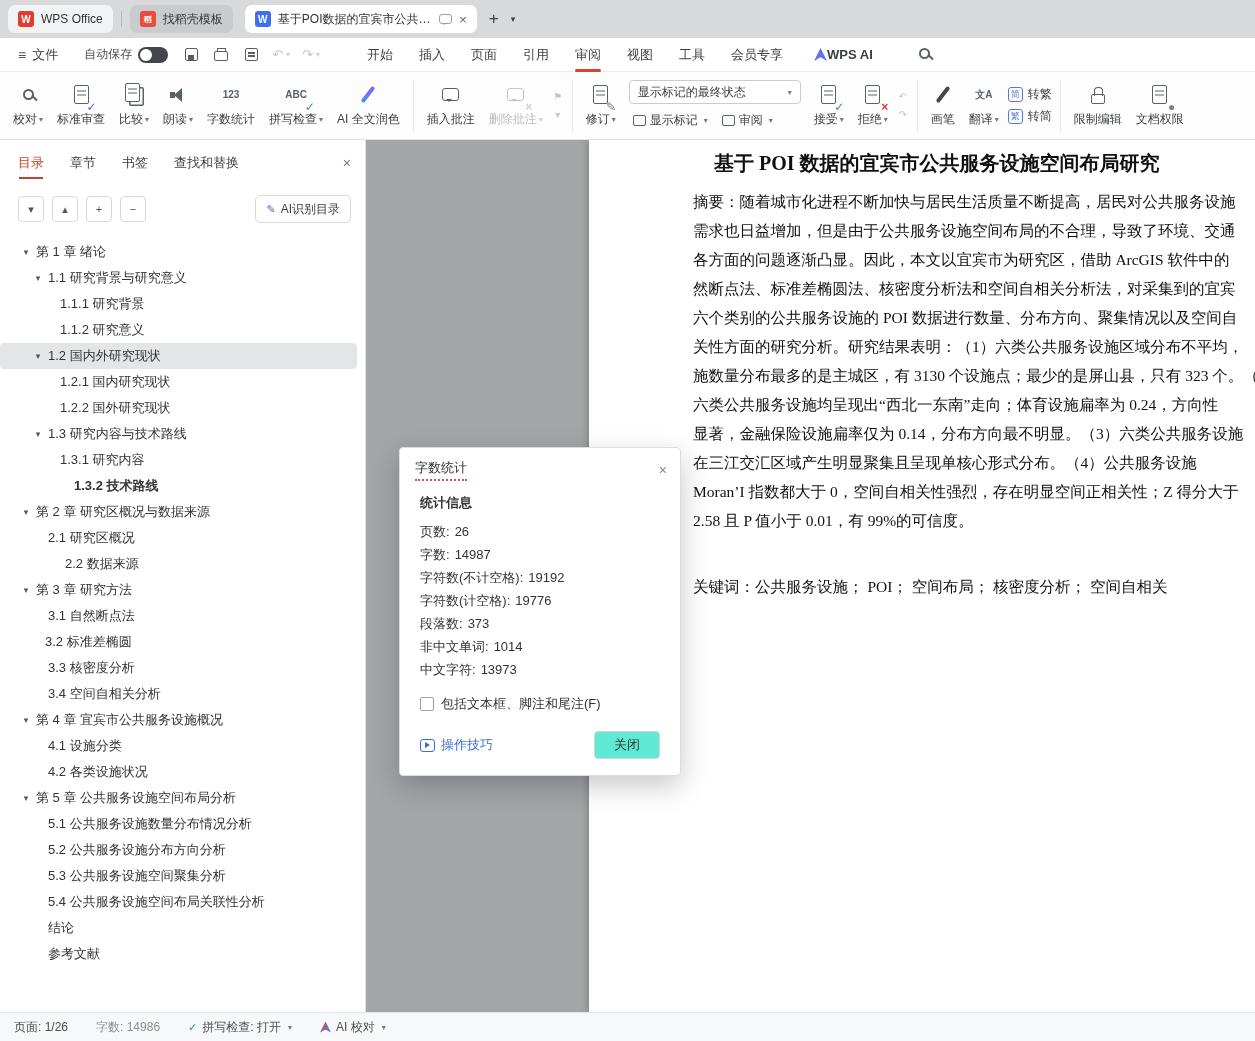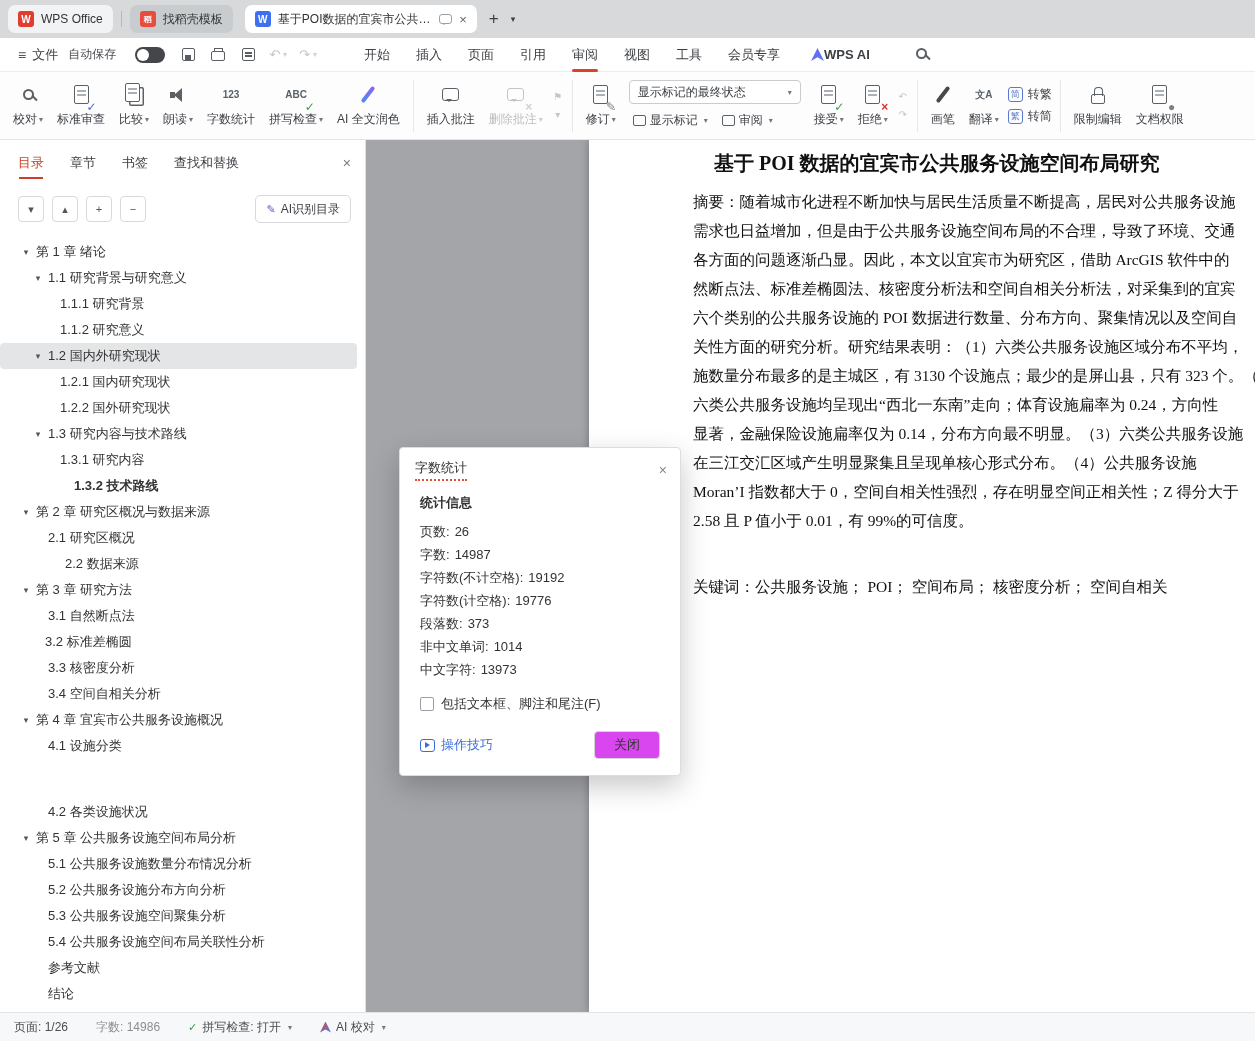--- a/index.html
+++ b/index.html
@@ -22,21 +22,21 @@
   .bubble-ic { width:13px; height:10px; border:1.5px solid #9aa0a5; border-radius:3px; position:relative; flex:none; }
   .bubble-ic::after { content:""; position:absolute; left:2px; bottom:-4px; border:2.5px solid transparent; border-top-color:#9aa0a5; }
   .tab-close { color:#666; font-size:13px; line-height:1; }
   .newtab { margin-left:12px; font-size:17px; color:#3c3f43; }
   .tabs-caret { margin-left:12px; font-size:9px; color:#3c3f43; }
 
   
   .menubar { height:34px; background:#fff; border-bottom:1px solid #ececee; display:flex; align-items:center; padding:0 12px; font-size:13px; color:#3c3f43; flex:none; }
   .file-btn { display:flex; align-items:center; gap:6px; padding:0 6px; }
   .hamburger { font-size:14px; color:#555; }
-  .autosave { display:flex; align-items:center; gap:19px; margin-left:4px; font-size:12px; color:#4a4d52; }
+  .autosave { display:flex; align-items:center; gap:6px; margin-left:20px; font-size:12px; color:#4a4d52; }
   .switch { width:30px; height:16px; border-radius:8px; background:#44464a; position:relative; flex:none; }
   .switch::after { content:""; position:absolute; left:2px; top:2px; width:12px; height:12px; border-radius:50%; background:#fff; }
   .qicons { display:flex; align-items:center; gap:12px; margin-left:14px; color:#5a5d61; }
   .qico { width:18px; height:16px; display:flex; align-items:center; justify-content:center; }
   .ic-save { width:13px; height:13px; border:1.5px solid #5a5d61; border-radius:2px; position:relative; }
   .ic-save::after { content:""; position:absolute; left:2px; bottom:0; width:6px; height:5px; background:#5a5d61; }
   .ic-print { width:14px; height:10px; border:1.5px solid #5a5d61; border-radius:2px; position:relative; margin-top:3px; }
   .ic-print::before { content:""; position:absolute; left:2px; top:-4px; width:7px; height:3px; border:1.5px solid #5a5d61; border-bottom:none; }
   .ic-preview { width:13px; height:13px; border:1.5px solid #5a5d61; border-radius:2px; position:relative; }
   .ic-preview::after { content:""; position:absolute; left:2px; top:3px; width:7px; height:1.5px; background:#5a5d61; box-shadow:0 3px 0 #5a5d61; }
@@ -119,21 +119,21 @@
   .wc-close { color:#888; font-size:14px; }
   .wc-body { padding:8px 20px 16px 20px; }
   .wc-section { font-weight:bold; margin-bottom:8px; }
   .stat-row { display:flex; gap:5px; line-height:23px; }
   .wc-check { display:flex; align-items:center; gap:7px; margin-top:14px; }
   .cb { width:14px; height:14px; border:1px solid #9aa0a6; border-radius:2px; background:#fff; flex:none; }
   .wc-foot { display:flex; align-items:center; justify-content:space-between; margin-top:18px; }
   .tips { display:flex; align-items:center; gap:6px; color:#3a6bd8; }
   .tips-ic { width:15px; height:13px; border:1.5px solid #3a6bd8; border-radius:3px; position:relative; }
   .tips-ic::after { content:""; position:absolute; left:4px; top:2.5px; border:3px solid transparent; border-left:5px solid #3a6bd8; }
-  .close-btn { width:66px; height:28px; border:1px solid #d4d5d7; border-radius:4px; background:#d946ef; font-size:13px; color:#333; display:flex; align-items:center; justify-content:center; }
+  .close-btn { width:66px; height:28px; border:1px solid #d4d5d7; border-radius:4px; background:#5eead4; font-size:13px; color:#333; display:flex; align-items:center; justify-content:center; }
 
   
   .statusbar { height:29px; background:#f7f8f9; border-top:1px solid #e3e4e6; display:flex; align-items:center; gap:28px; padding:0 14px; font-size:12px; color:#4a4d52; flex:none; }
   .sb-item { display:flex; align-items:center; gap:5px; white-space:nowrap; }
   .sb-muted { color:#8b8f94; }
   .spell-ic { color:#2f9e44; font-size:11px; font-weight:bold; }
   .ai-mini { width:11px; height:11px; background:linear-gradient(135deg,#e0482f,#3b82f6); clip-path:polygon(0 100%,50% 0,100% 100%,50% 72%); }
 </style>
 </head>
 <body>
@@ -491,21 +491,21 @@
             <span>3.4 空间自相关分析</span>
           </div>
           <div class="toc-row" style="padding-left: 20px;">
             <span class="tcaret">▾</span>
             <span>第 4 章 宜宾市公共服务设施概况</span>
           </div>
           <div class="toc-row" style="padding-left: 32px;">
             <span class="tcaret" style="visibility: hidden;">▾</span>
             <span>4.1 设施分类</span>
           </div>
-          <div class="toc-row" style="padding-left: 32px; margin-top: 40px;">
+          <div class="toc-row" style="padding-left: 32px;">
             <span class="tcaret" style="visibility: hidden;">▾</span>
             <span>4.2 各类设施状况</span>
           </div>
           <div class="toc-row" style="padding-left: 20px;">
             <span class="tcaret">▾</span>
             <span>第 5 章 公共服务设施空间布局分析</span>
           </div>
           <div class="toc-row" style="padding-left: 32px;">
             <span class="tcaret" style="visibility: hidden;">▾</span>
             <span>5.1 公共服务设施数量分布情况分析</span>
@@ -517,25 +517,25 @@
           <div class="toc-row" style="padding-left: 32px;">
             <span class="tcaret" style="visibility: hidden;">▾</span>
             <span>5.3 公共服务设施空间聚集分析</span>
           </div>
           <div class="toc-row" style="padding-left: 32px;">
             <span class="tcaret" style="visibility: hidden;">▾</span>
             <span>5.4 公共服务设施空间布局关联性分析</span>
           </div>
           <div class="toc-row" style="padding-left: 32px;">
             <span class="tcaret" style="visibility: hidden;">▾</span>
+            <span>结论</span>
+          </div>
+          <div class="toc-row" style="padding-left: 32px;">
+            <span class="tcaret" style="visibility: hidden;">▾</span>
             <span>参考文献</span>
-          </div>
-          <div class="toc-row" style="padding-left: 32px;">
-            <span class="tcaret" style="visibility: hidden;">▾</span>
-            <span>结论</span>
           </div>
         </div>
     </div>
 
     <div class="canvas">
       <div class="page">
         <div class="doc-title serif">基于 POI 数据的宜宾市公共服务设施空间布局研究</div>
         <div class="serif">
 
         <div class="doc-line">摘要：随着城市化进程不断加快与居民生活质量不断提高，居民对公共服务设施</div>

